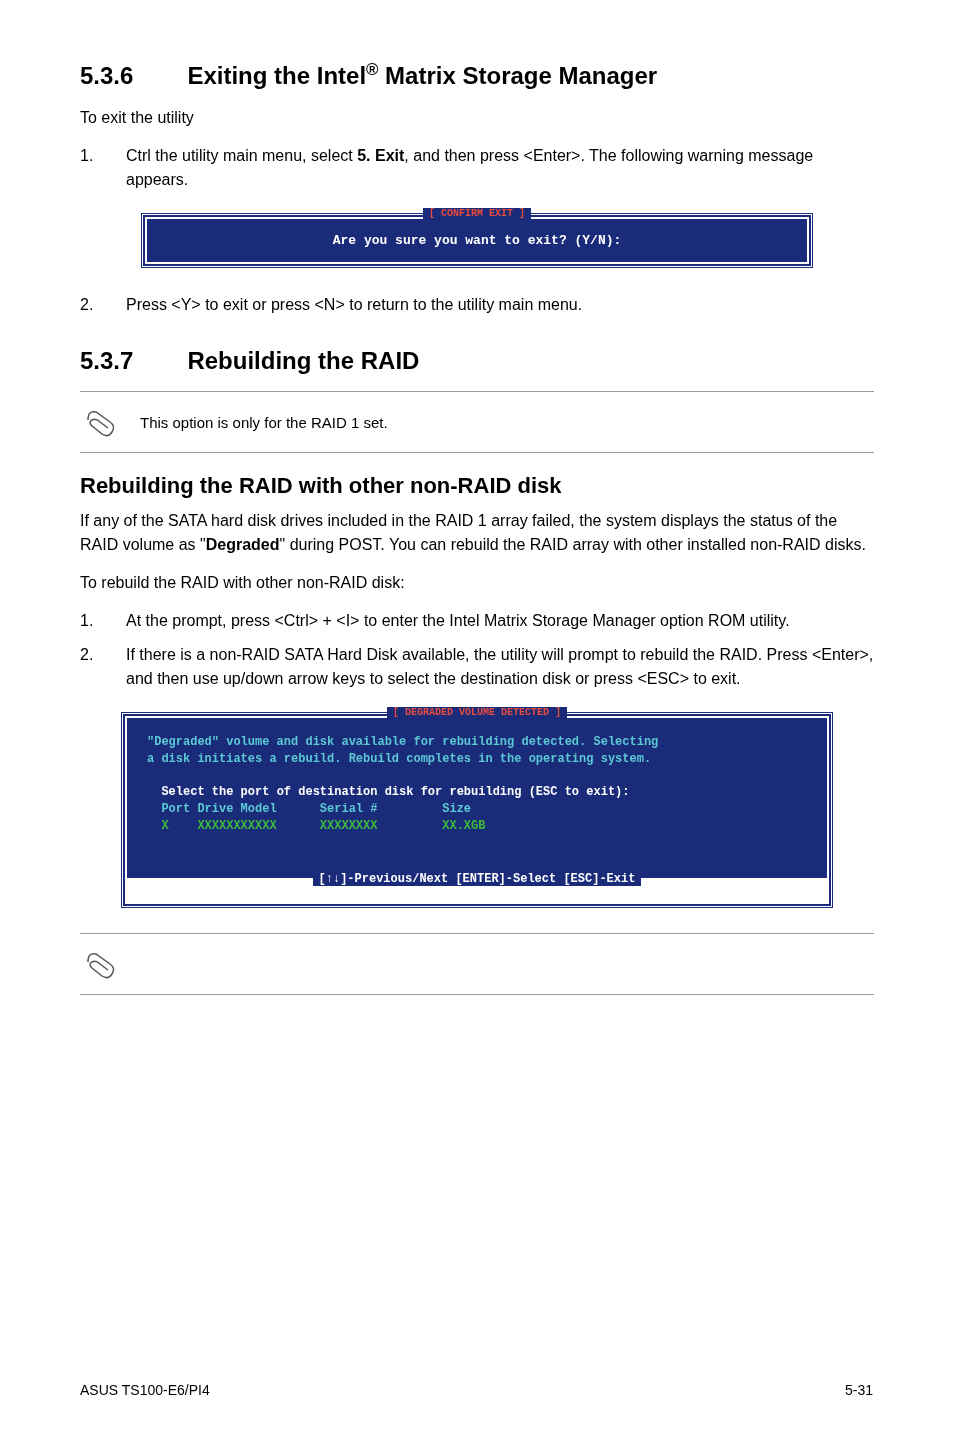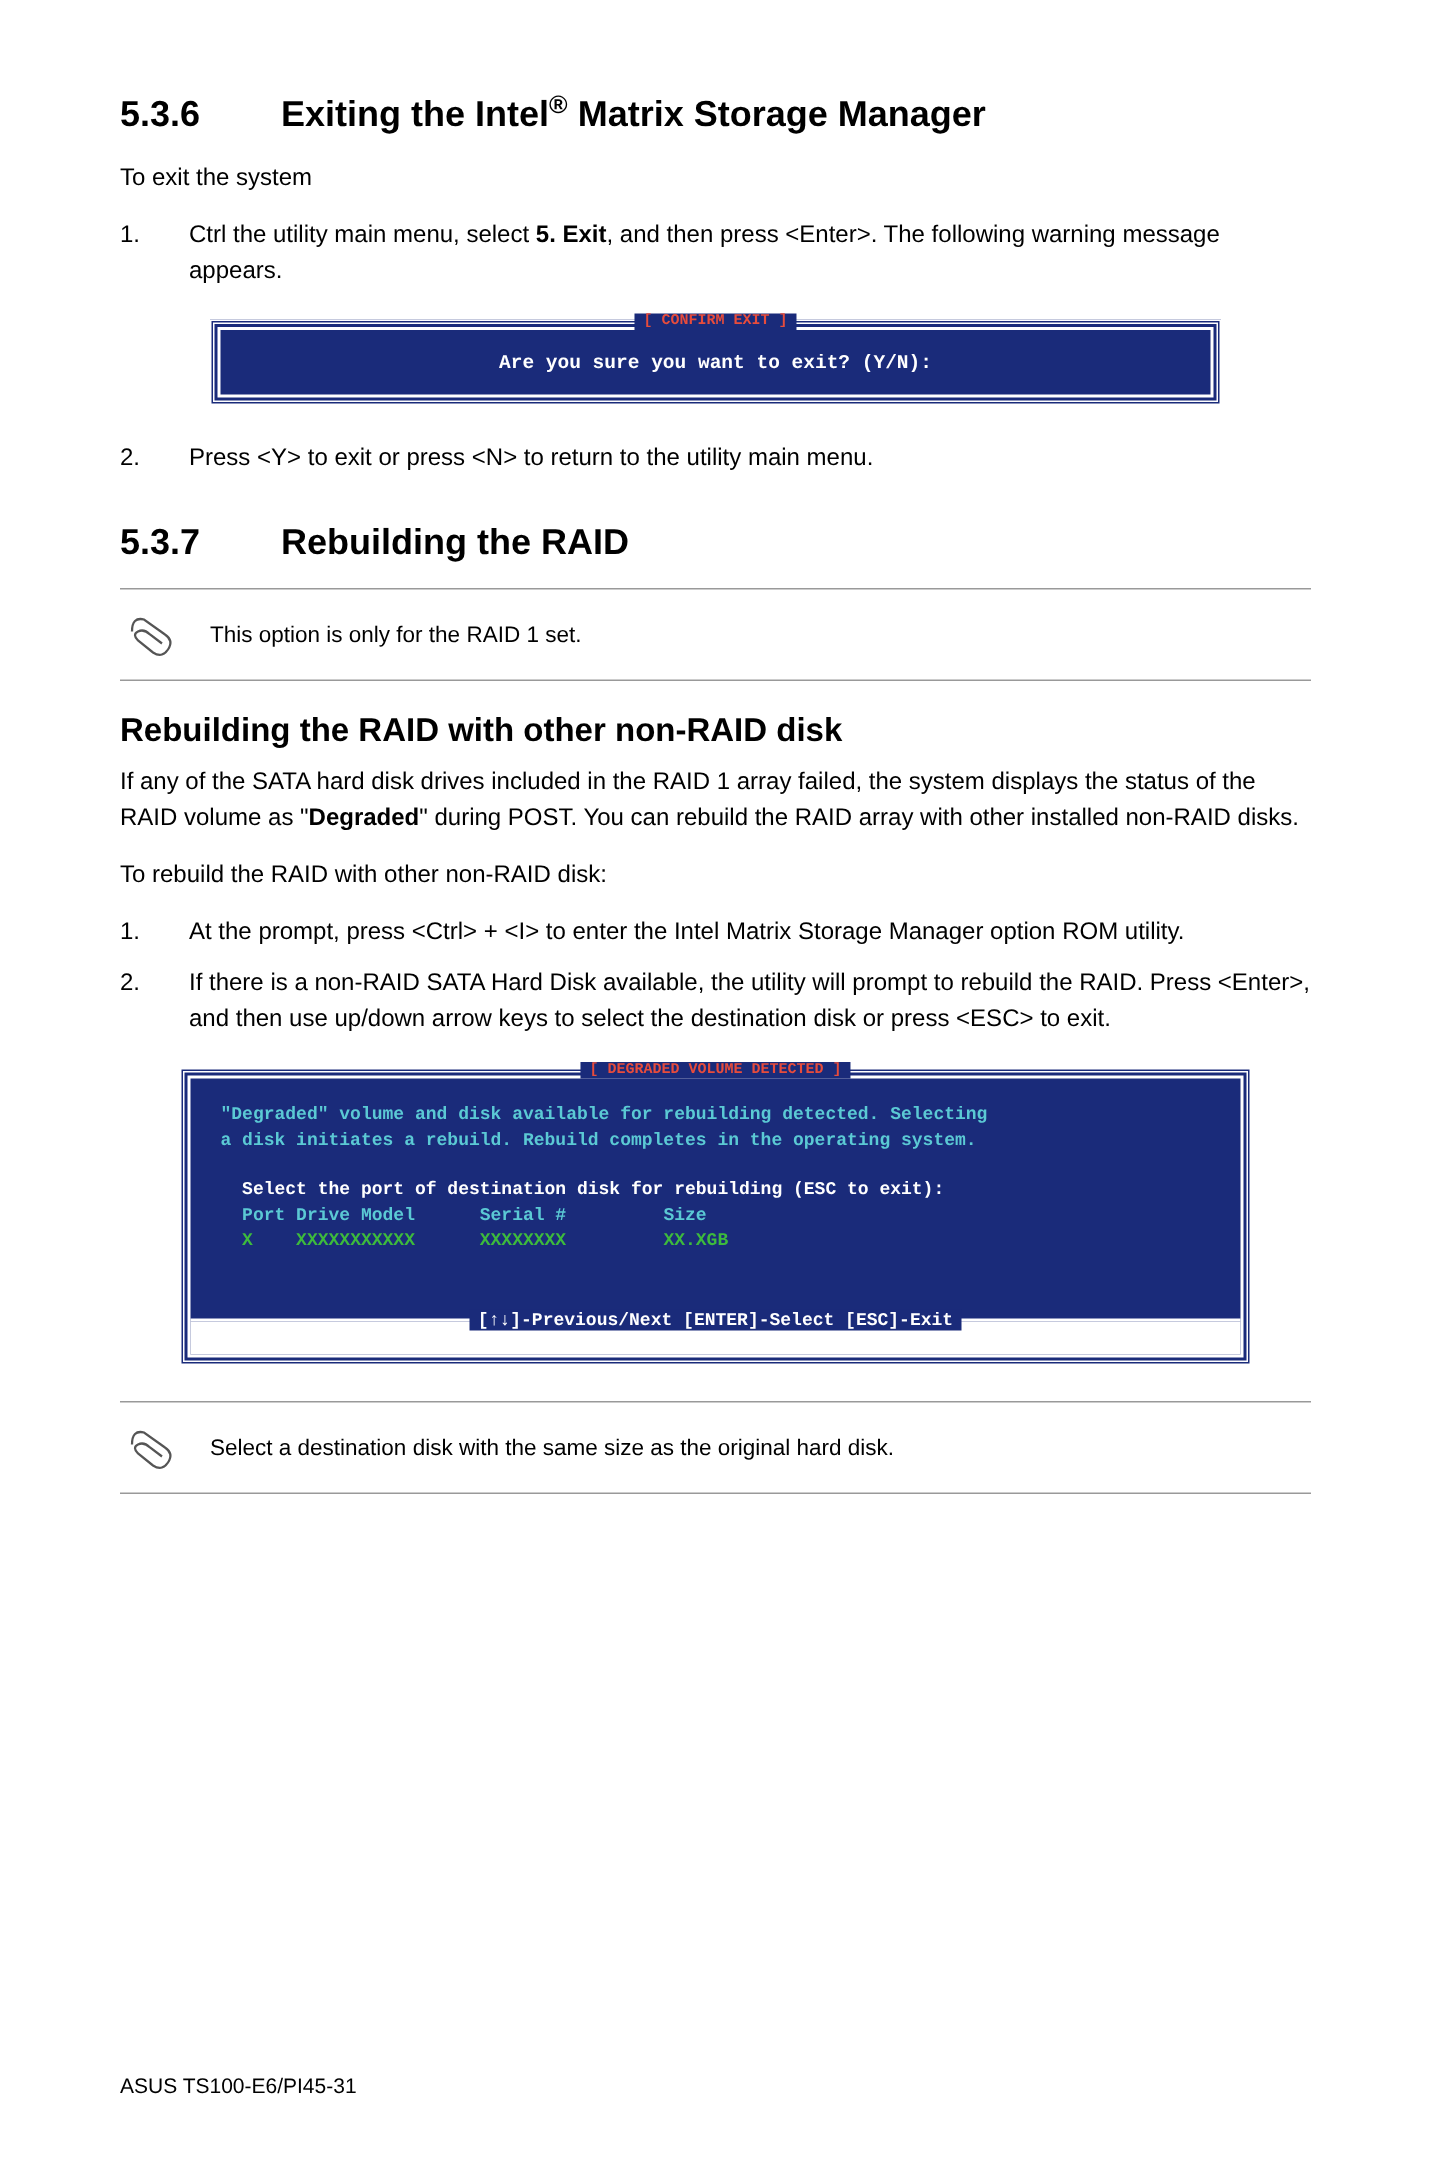--- a/index.html
+++ b/index.html
@@ -147,37 +147,37 @@
       font-size: 22px;
       font-weight: bold;
       margin-bottom: 10px;
     }
     .footer {
       position: absolute;
       bottom: 40px;
       left: 80px;
       right: 81px;
       display: flex;
-      justify-content: flex-start;
+      justify-content: space-between;
       font-size: 14px;
       border-top: none;
     }
     .section-block {
       margin-bottom: 30px;
     }
   </style>
 </head>
 <body>
 
 <div class="section-block">
   <h2>
     <span class="section-num">5.3.6</span><span>Exiting the Intel</span><sup>®</sup><span> Matrix Storage Manager</span>
   </h2>
 
-  <p>To exit the system</p>
+  <p>To exit the utility</p>
 
   <ol>
     <li>
       <span class="num">1.</span>
       <span>Ctrl the utility main menu, select </span><b>5. Exit</b><span>, and then press &lt;Enter&gt;. The following warning message appears.</span>
     </li>
   </ol>
 
   <div class="terminal-box">
     <div class="terminal-inner">
@@ -238,20 +238,19 @@
 
 </div>
       <div class="terminal-footer"><span>[↑↓]-Previous/Next  [ENTER]-Select  [ESC]-Exit</span></div>
     </div>
   </div>
 
   <div class="note-row" style="margin-left:0;">
     <svg class="note-icon" viewBox="0 0 40 40">
       <path d="M 8 18 Q 8 8 16 10 L 30 20 Q 36 24 32 30 Q 28 36 22 32 L 12 24 Q 8 20 12 18 Q 16 16 20 20 L 28 26" fill="none" stroke="#555" stroke-width="1.5"></path>
     </svg>
-    <div class="note-text">Select a destination disk with the same size as the original hard disk.</div>
   </div>
 </div>
 
 <div class="footer">
   <span>ASUS TS100-E6/PI4</span>
   <span>5-31</span>
 </div>
 
 </body></html>

